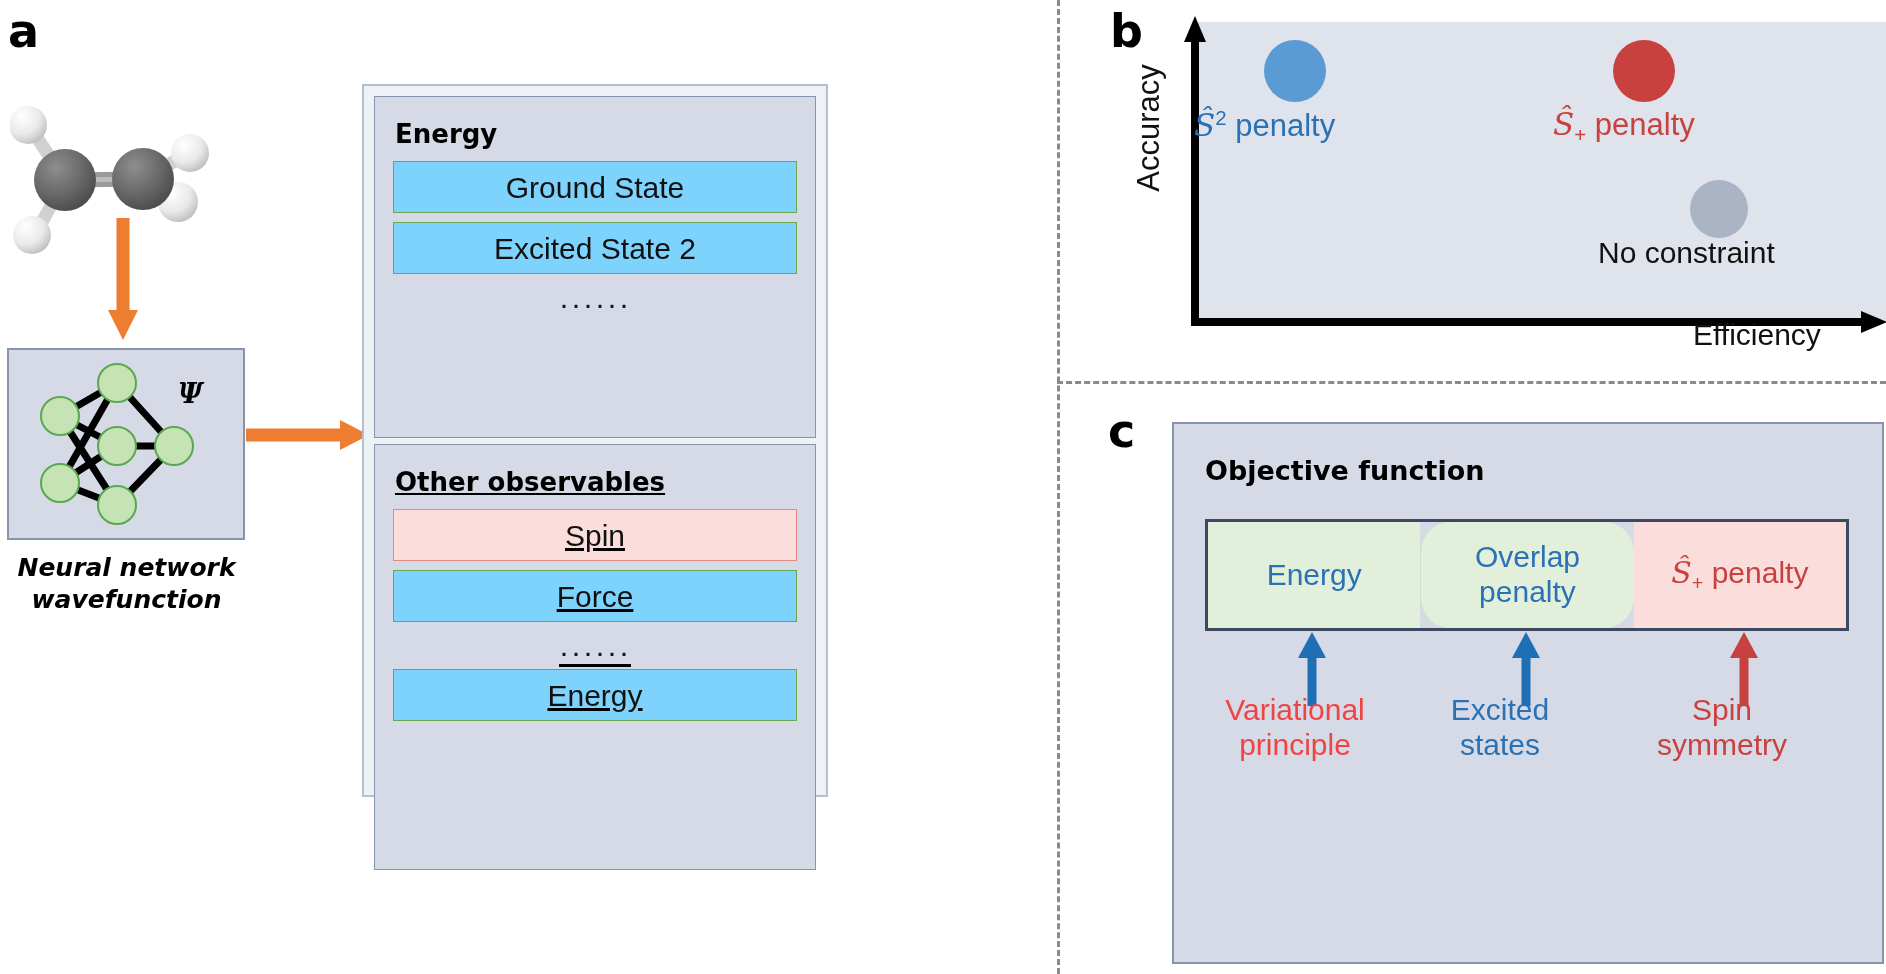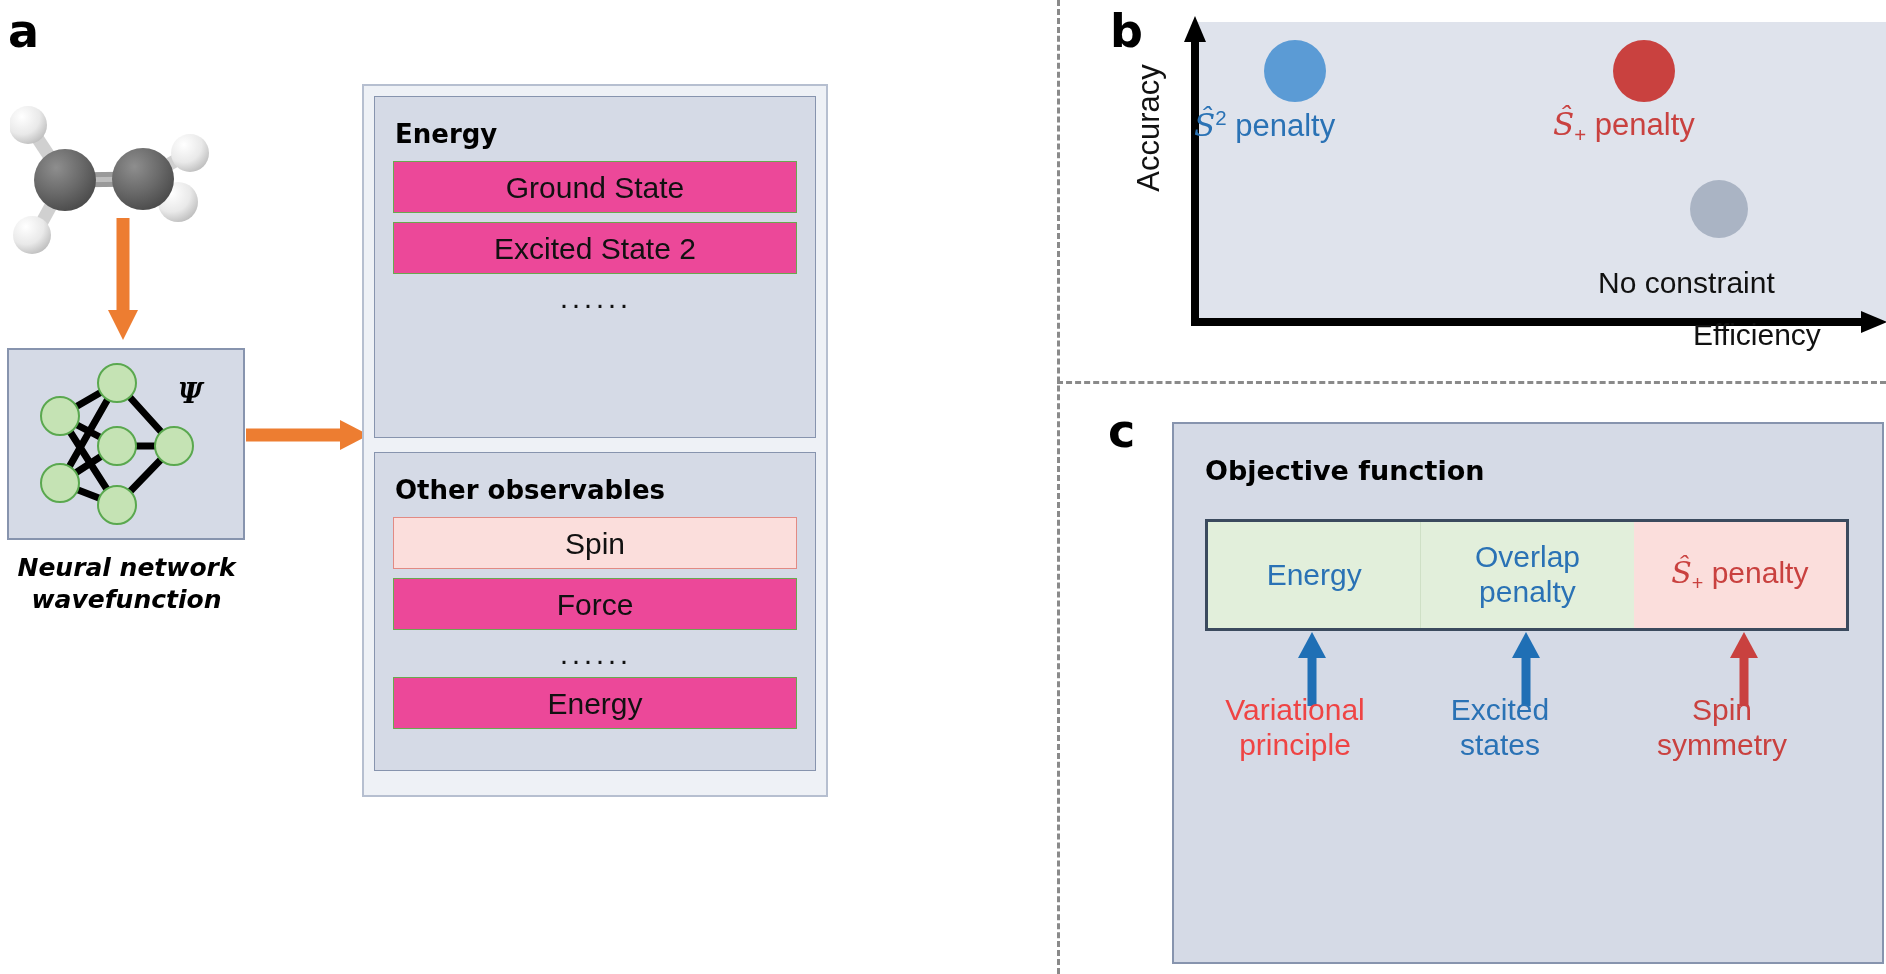--- a/index.html
+++ b/index.html
@@ -95,38 +95,38 @@
     box-sizing: border-box;
     padding: 10px;
   }
   .result-panel {
     background: #d5dae6;
     border: 1.5px solid #8794ae;
     box-sizing: border-box;
     padding: 16px 18px 20px 18px;
   }
   #panel-energy { height: 342px; }
-  #panel-other  { height: 319px; margin-top: 14px; }
+  #panel-other  { height: 426px; margin-top: 6px; text-decoration: underline; }
   .panel-head {
     font-family: "DejaVu Sans", sans-serif;
     font-weight: 800;
     font-size: 26px;
     color: #000;
     margin: 6px 0 12px 2px;
   }
   .obs-item {
     height: 52px;
     line-height: 52px;
     text-align: center;
     font-size: 30px;
     color: #111;
     margin-bottom: 9px;
     box-sizing: border-box;
   }
-  .obs-green { background: #ec4899; border: 1.3px solid #6aa84f; }
+  .obs-green { background: #7dd3fc; border: 1.3px solid #6aa84f; }
   .obs-pink  { background: #fbdedc; border: 1.3px solid #e28a84; }
   .dots {
     text-align: center;
     font-size: 30px;
     letter-spacing: 2px;
     color: #111;
     line-height: 1;
     padding: 6px 0 2px 0;
   }
 
@@ -145,21 +145,21 @@
   #bub-s2 { left: 1264px; top: 40px; width: 62px; height: 62px; background: #5b9bd5; }
   #bub-sp { left: 1613px; top: 40px; width: 62px; height: 62px; background: #c9413f; }
   #bub-nc { left: 1690px; top: 180px; width: 58px; height: 58px; background: #aab4c4; }
   .bub-label {
     position: absolute;
     font-size: 31px;
     white-space: nowrap;
   }
   #lab-s2 { left: 1194px; top: 106px; color: #2a72b5; }
   #lab-sp { left: 1553px; top: 106px; color: #c9413f; }
-  #lab-nc { left: 1598px; top: 236px; color: #111; font-size: 30px; margin-top: 30px; }
+  #lab-nc { left: 1598px; top: 236px; color: #111; font-size: 30px; }
   #lab-acc {
     position: absolute;
     left: 1085px; top: 110px;
     font-size: 31px; color: #111;
     transform: rotate(-90deg);
     transform-origin: center center;
     white-space: nowrap;
   }
   #lab-eff {
     position: absolute;
@@ -338,21 +338,21 @@
 <div class="bub-label" id="lab-nc">No constraint</div>
 
 <div id="lab-acc">Accuracy</div>
 <div id="lab-eff">Efficiency</div>
 
 <div id="obj-box"></div>
 <div id="obj-title">Objective function</div>
 
 <div id="obj-row">
   <div class="obj-cell cell-green">Energy</div>
-  <div class="obj-cell cell-green" style="white-space:pre-line;">Overlap
+  <div class="obj-cell cell-green" style="white-space:pre-line;border-radius:30px;">Overlap
 penalty</div>
   <div class="obj-cell cell-pink">
       <span><span class="hat">Ŝ</span><span class="sub">+</span><span> penalty</span></span>
     </div>
 </div>
 
 <svg id="arrows-c" width="712" height="80" viewBox="0 0 712 80">
   <g stroke-width="9">
     <line x1="140" y1="76" x2="140" y2="22" stroke="#1f6fb5"></line>
     <line x1="354" y1="76" x2="354" y2="22" stroke="#1f6fb5"></line>

